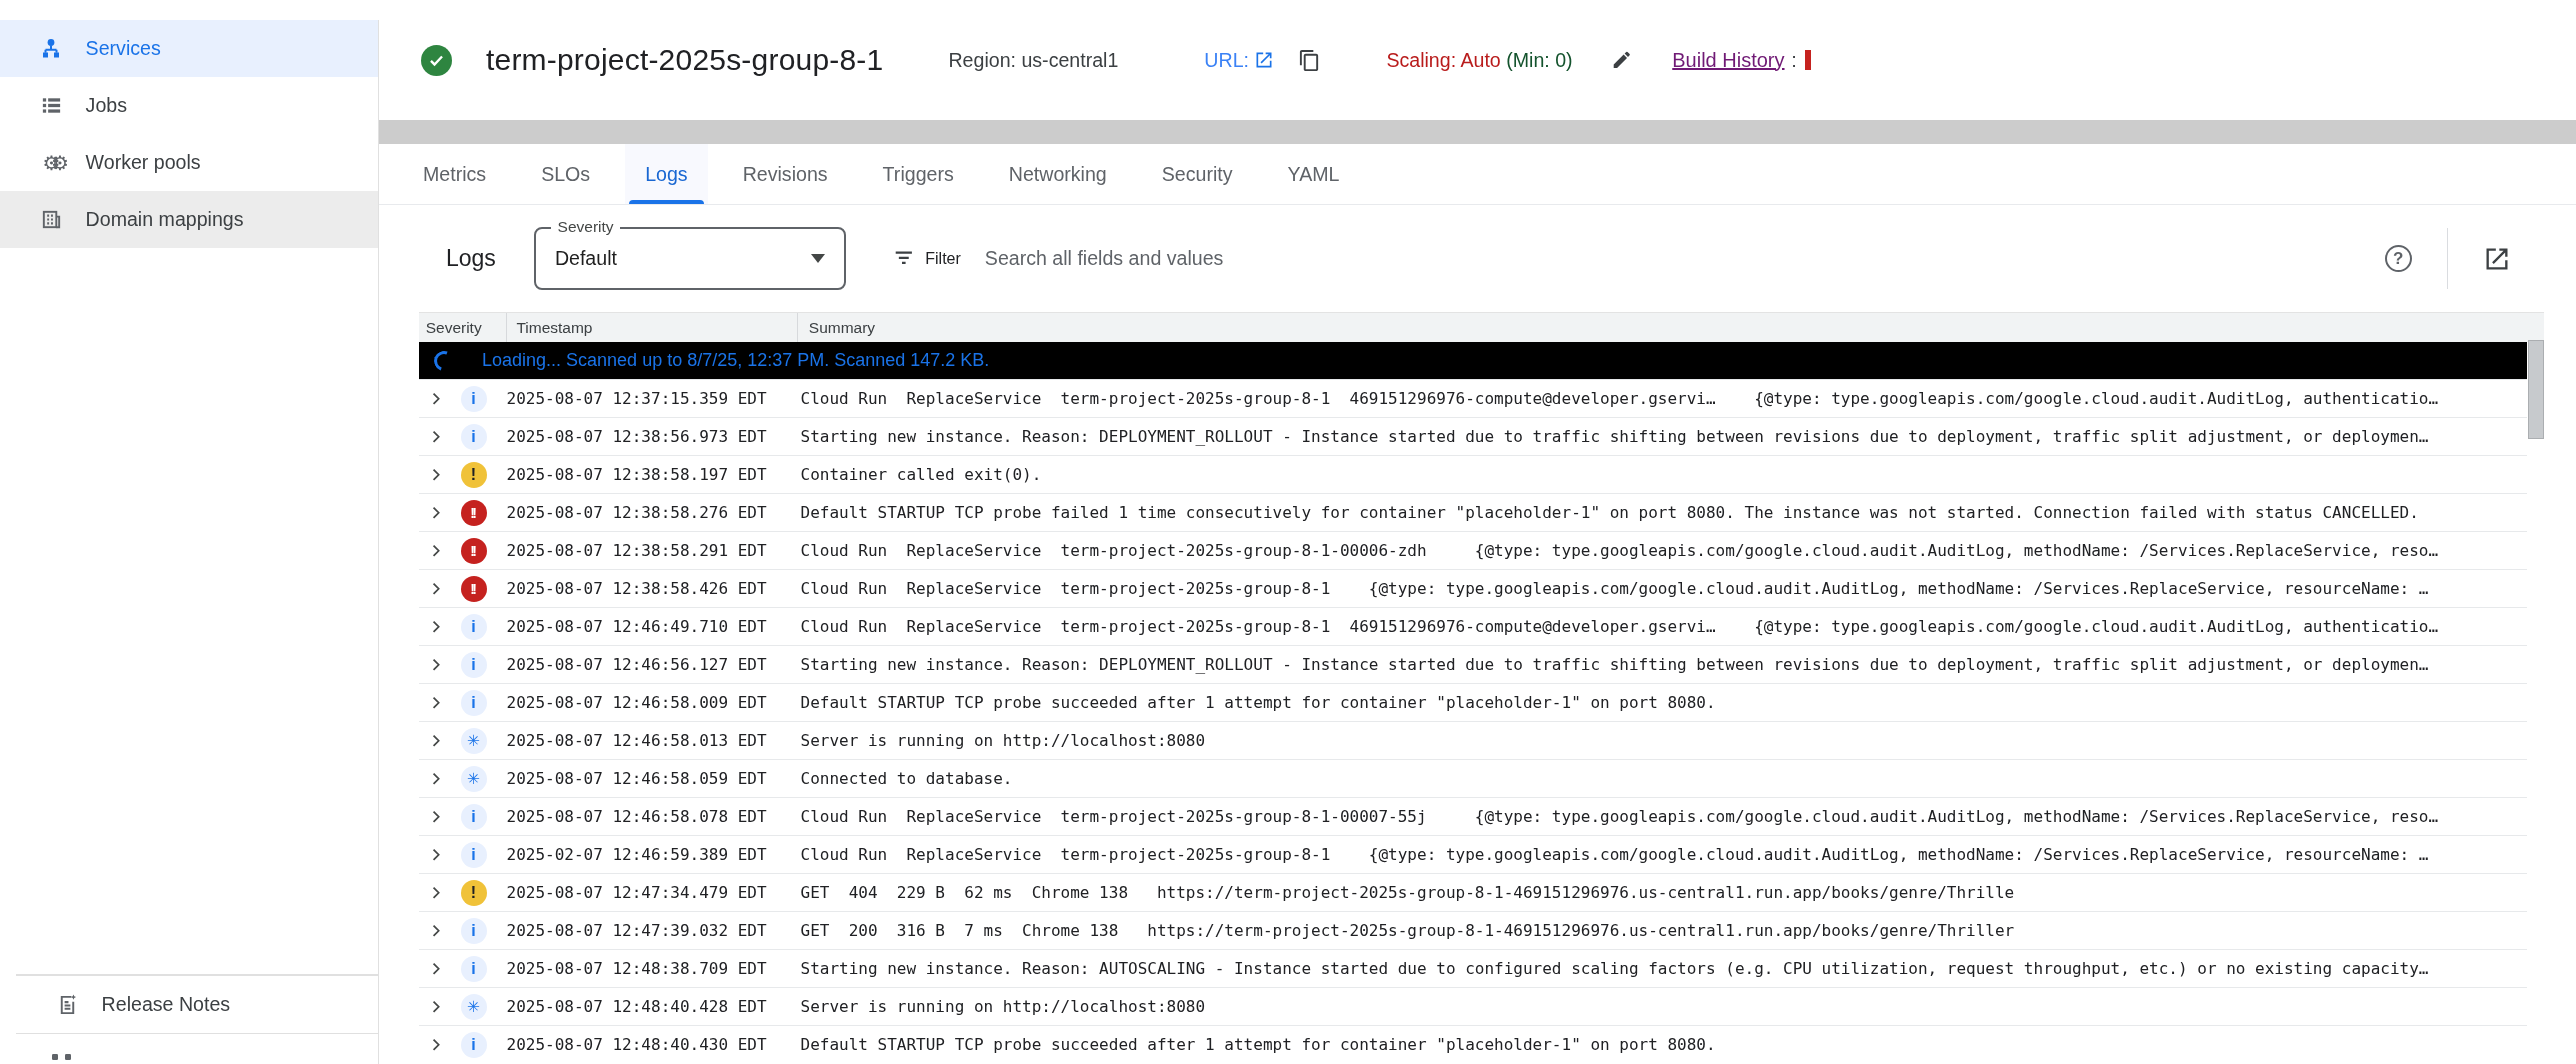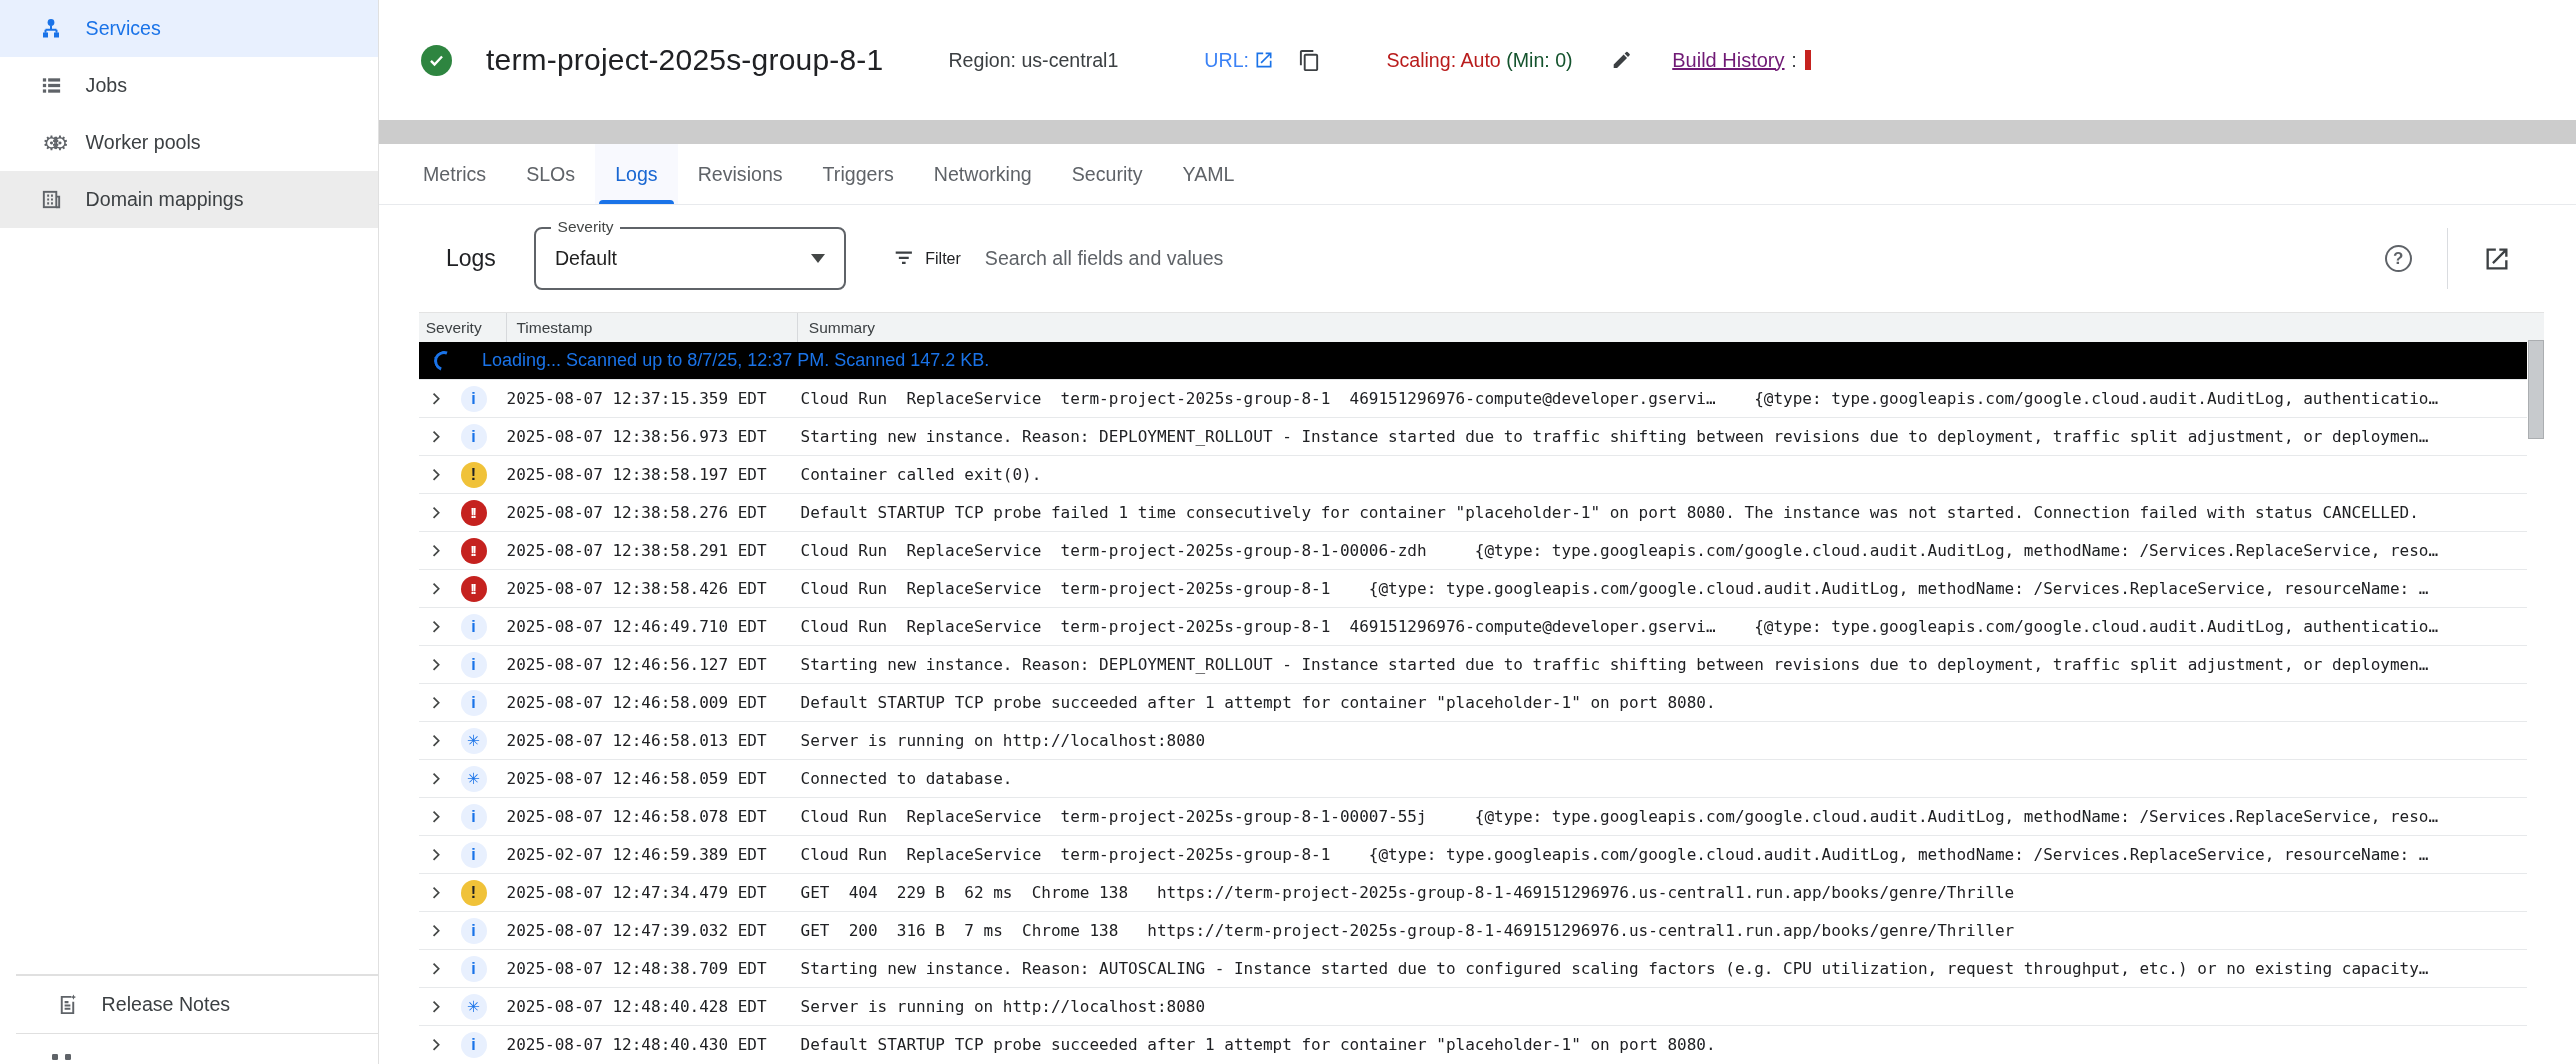--- a/index.html
+++ b/index.html
@@ -5,21 +5,21 @@
   * { box-sizing: border-box; }
   html,body { margin:0; padding:0; }
   body {
     width: 2576px; height: 1065px; overflow: hidden;
     background: #fff; font-family: "Liberation Sans", sans-serif;
     color: #202124; -webkit-font-smoothing: antialiased;
   }
   .app { display:flex; width:100%; height:100%; }
 
   
-  .sidebar { width:379px; min-width:379px; border-right:1.3px solid #e0e0e0; position:relative; padding-top:0; background:#fff; }
+  .sidebar { width:379px; min-width:379px; border-right:1.3px solid #e0e0e0; position:relative; padding-top:0; background:#fff;margin-top:20px; }
   .side-item { height:57px; display:flex; align-items:center; padding-left:38px; font-size:19.6px; color:#3c4043; cursor:pointer; }
   .side-item .sicon { width:26px; height:26px; display:flex; align-items:center; justify-content:center; margin-right:21.6px; color:#5f6368; }
   .side-item.active { background:#e8f0fe; color:#1a73e8; }
   .side-item.active .sicon { color:#1a73e8; }
   .side-item.hovered { background:#ececec; }
   .gear-glyph { font-size:20px; line-height:1; color:#5f6368; letter-spacing:-9.4px; }
   .side-bottom { position:absolute; bottom:0; left:16px; right:0; }
   .side-divider { height:1.3px; background:#e0e0e0; }
   .partial-icon-area { height:31px; position:relative; }
   .partial-dot { position:absolute; width:6px; height:6px; border-radius:1.3px; background:#5f6368; top:20px; }
@@ -38,21 +38,21 @@
   .scaling { font-size:19.6px; margin-left:65px; }
   .scaling b { font-weight:400; color:#b91c1c;margin-top:45px; }
   .scaling span { color:#14532d; }
   .pencil-ic { margin-left:38px; color:#3c4043; display:inline-flex; cursor:pointer; }
   .bh-link { font-size:20px; color:#701a75; text-decoration:underline; margin-left:40px; cursor:pointer; }
   .bh-sep { font-size:20px; color:#3c4043; margin-left:6.7px; }
   .red-sliver { display:inline-block; width:6.7px; height:20px; background:#c5221f; margin-left:8px; vertical-align:middle; }
 
   .gray-band { height:24px; background:#cccccc; }
 
-  .tabs { height:61px; display:flex; align-items:stretch; padding-left:24px; border-bottom:1.3px solid #e8eaed; }
+  .tabs { height:61px; display:flex; align-items:stretch; padding-left:24px; border-bottom:1.3px solid #e8eaed;gap:15px; }
   .tab { position:relative; display:flex; align-items:center; padding:0 20px; font-size:19.6px; font-weight:500; color:#5f6368; cursor:pointer; }
   .tab.active { color:#1967d2; background:#f8f9fe; }
   .tab.active::after { content:""; position:absolute; left:4px; right:4px; bottom:0; height:4px; background:#1a73e8; border-radius:4px 4px 0 0; }
 
   .toolbar { height:107px; display:flex; align-items:center; padding-left:67px; }
   .logs-h { font-size:23px; font-weight:500; color:#202124; }
   .sev-select { margin-left:38px; width:312px; height:63px; border:2px solid #5f6368; border-radius:8px; position:relative; display:flex; align-items:center; padding:0 19px; cursor:pointer; background:#fff; }
   .sev-float { position:absolute; top:-10.8px; left:15px; background:#fff; padding:0 6.7px; font-size:15.5px; color:#444746; }
   .sev-value { font-size:19.6px; color:#1f1f1f; }
   .caret-down { margin-left:auto; width:0; height:0; border-left:7.4px solid transparent; border-right:7.4px solid transparent; border-top:9.4px solid #444746; }

